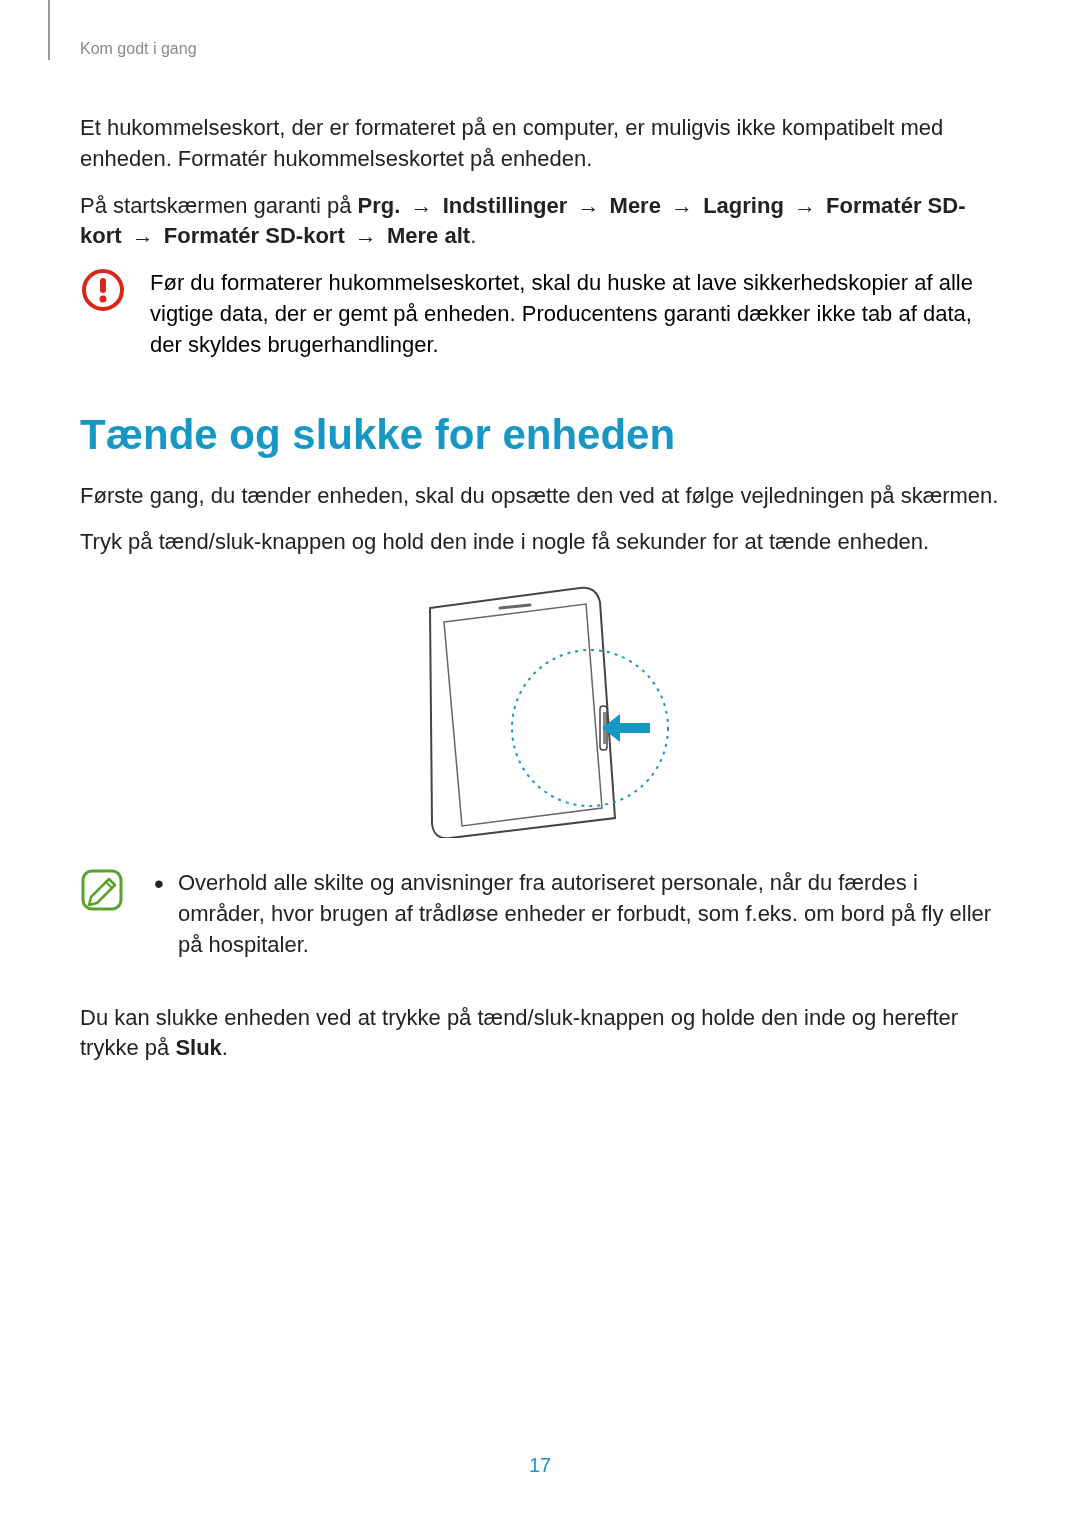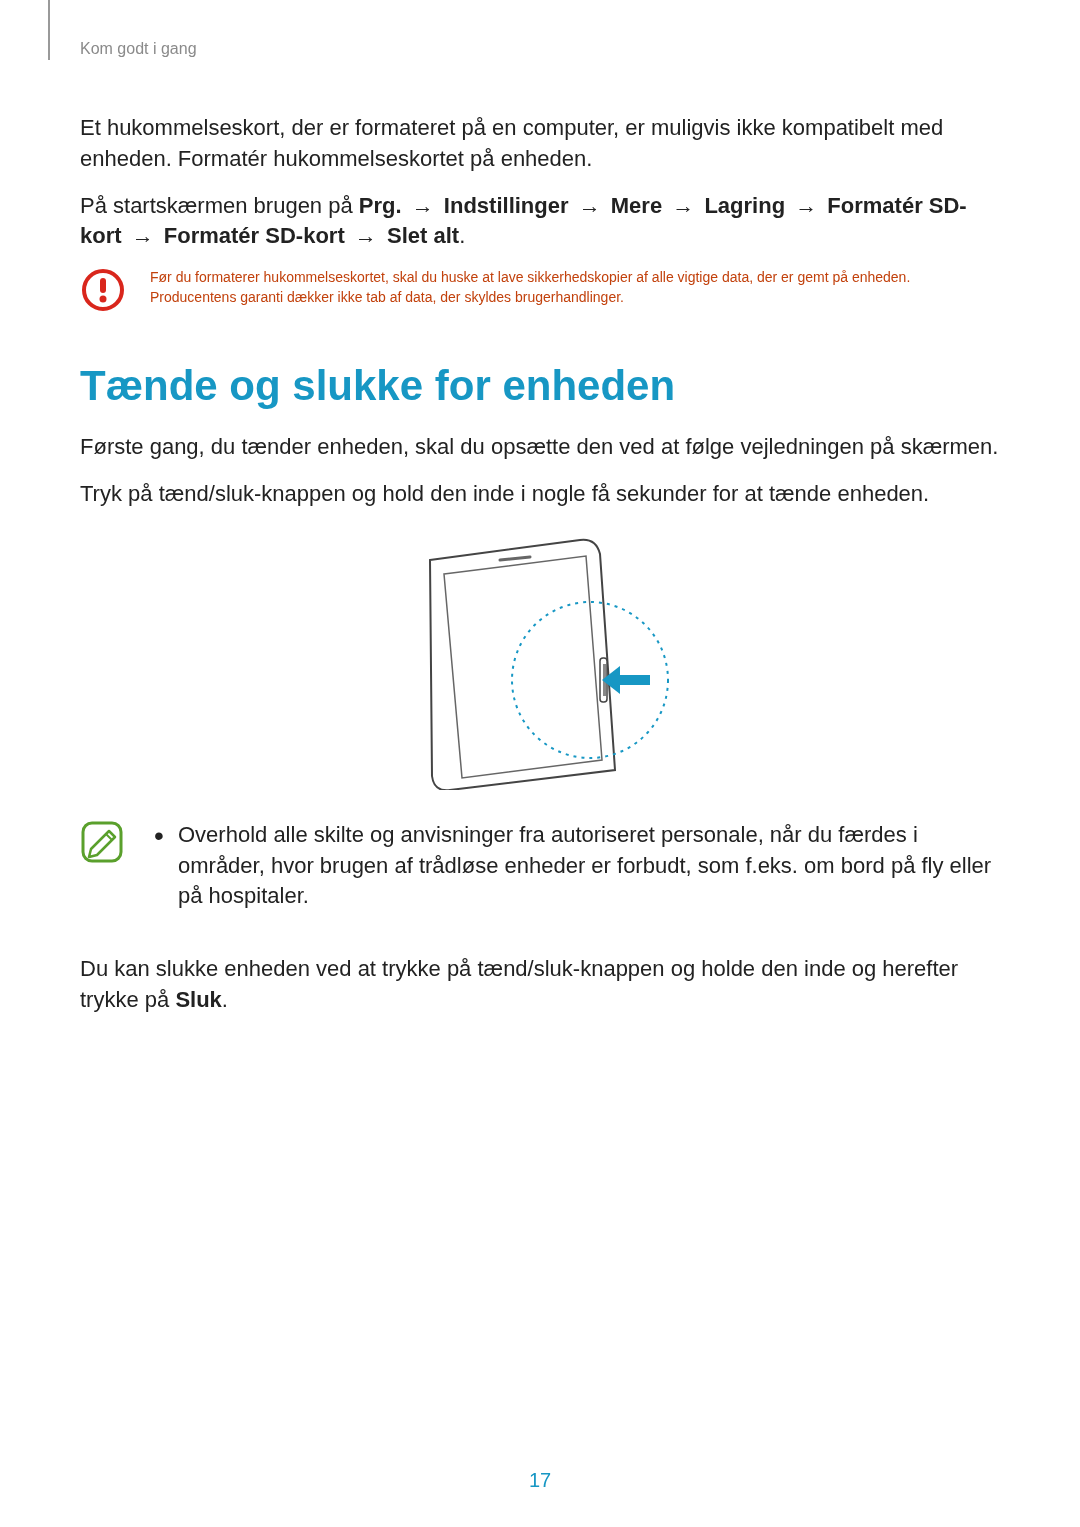--- a/index.html
+++ b/index.html
@@ -49,23 +49,23 @@
     margin-bottom: 50px;
   }
   .callout .icon-col {
     flex: 0 0 46px;
     display: flex;
     align-items: flex-start;
     justify-content: center;
   }
   .callout .text-col {
     flex: 1;
-    font-size: 14px;
+    font-size: 22px;
     line-height: 1.4;
-    color: #c2410c;
+    color: #000000;
   }
   h1.title {
     color: #1797c4;
     font-size: 42px;
     font-weight: 700;
     margin-bottom: 22px;
   }
   .device-figure {
     display: flex;
     justify-content: center;
@@ -94,54 +94,54 @@
     content: "•";
     position: absolute;
     left: -24px;
     top: -4px;
     font-size: 28px;
     color: #222;
   }
   .note-block ul li .bold { font-weight: 700; }
   .page-number {
     position: absolute;
-    bottom: 35px;
+    bottom: 50px;
     left: 0; right: 0;
     text-align: center;
     color: #1797c4;
     font-size: 20px;
   }
 </style>
 </head>
 <body>
 
 <div class="header-rule"></div>
 
 <div class="page">
 
   <div class="breadcrumb">Kom godt i gang</div>
 
 
   <p class="body">Et hukommelseskort, der er formateret på en computer, er muligvis ikke kompatibelt med enheden. Formatér hukommelseskortet på enheden.</p>
 
   <p class="body">
-    <span>På startskærmen brugen på </span>
+    <span>På startskærmen garanti på </span>
     <span class="bold">Prg.</span>
     <span class="arrow">→</span>
     <span class="bold">Indstillinger</span>
     <span class="arrow">→</span>
     <span class="bold">Mere</span>
     <span class="arrow">→</span>
     <span class="bold">Lagring</span>
     <span class="arrow">→</span>
     <span class="bold">Formatér SD-kort</span>
     <span class="arrow">→</span>
     <span class="bold">Formatér SD-kort</span>
     <span class="arrow">→</span>
-    <span class="bold">Slet alt</span><span>.</span>
+    <span class="bold">Mere alt</span><span>.</span>
   </p>
 
   <div class="callout">
     <div class="icon-col">
       <svg width="44" height="44" viewBox="0 0 44 44">
         <circle cx="22" cy="22" r="19" fill="none" stroke="#d9261c" stroke-width="4"></circle>
         <rect x="19" y="10" width="6" height="15" rx="3" fill="#d9261c"></rect>
         <circle cx="22" cy="31" r="3.5" fill="#d9261c"></circle>
       </svg>
     </div>

